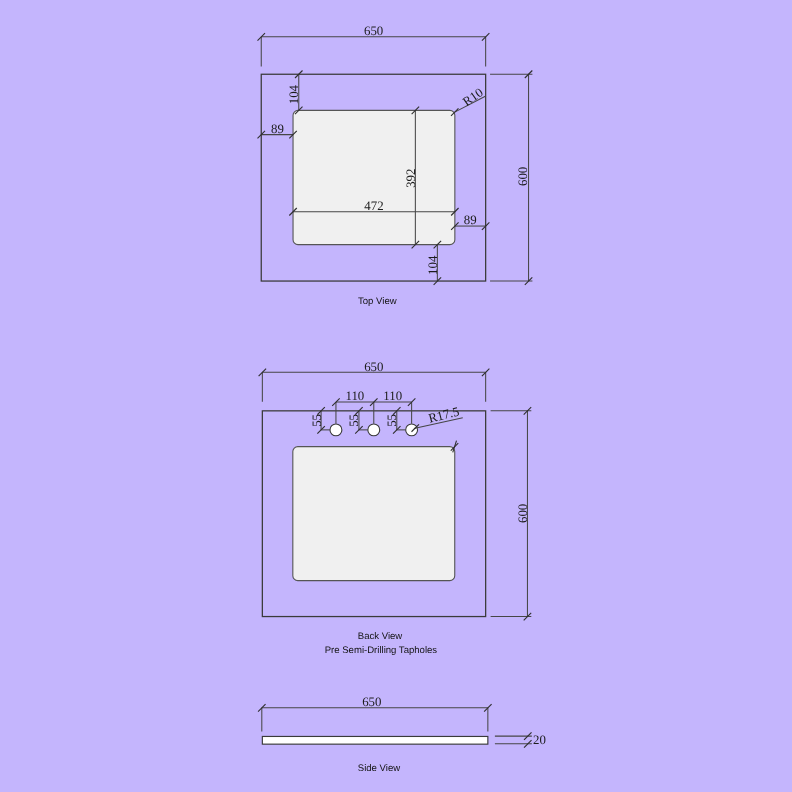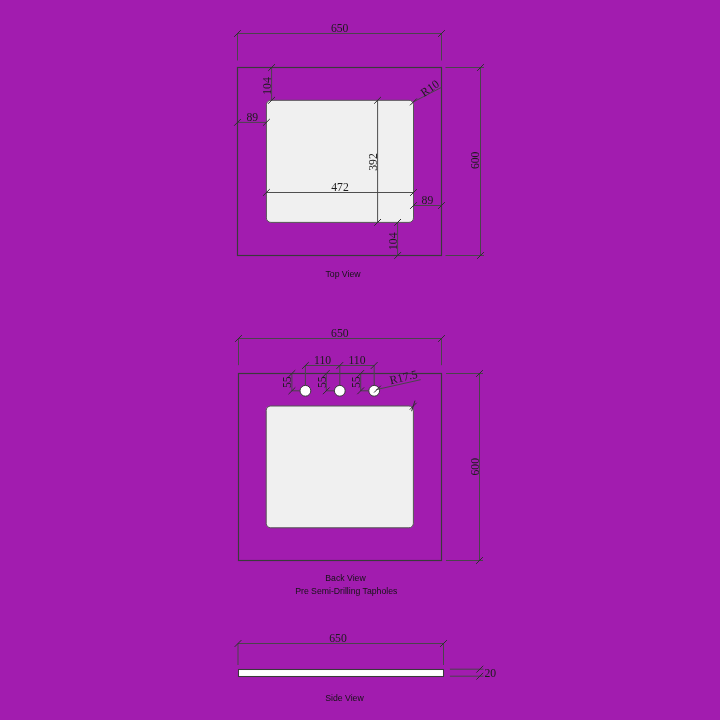--- a/index.html
+++ b/index.html
@@ -1,16 +1,16 @@
 <!DOCTYPE html>
 <html><head>
 <meta charset="utf-8">
 <style>
   html,body{margin:0;padding:0;background:#ffffff;}
-  .wrap{width:720px;height:720px;position:relative;background:#a21caf;}
+  .wrap{width:720px;height:720px;position:relative;background:#c4b5fd;}
   svg{display:block;}
   text{fill:#1c1c1c;}
   .dim{font-family:"Liberation Serif",serif;font-size:11.7px;}
   .lbl{font-family:"Liberation Sans",sans-serif;font-size:8.7px;fill:#141414;}
 </style>
 </head>
 <body>
 <div class="wrap">
 <svg width="720" height="720" viewBox="0 0 720 720">
 <defs>

